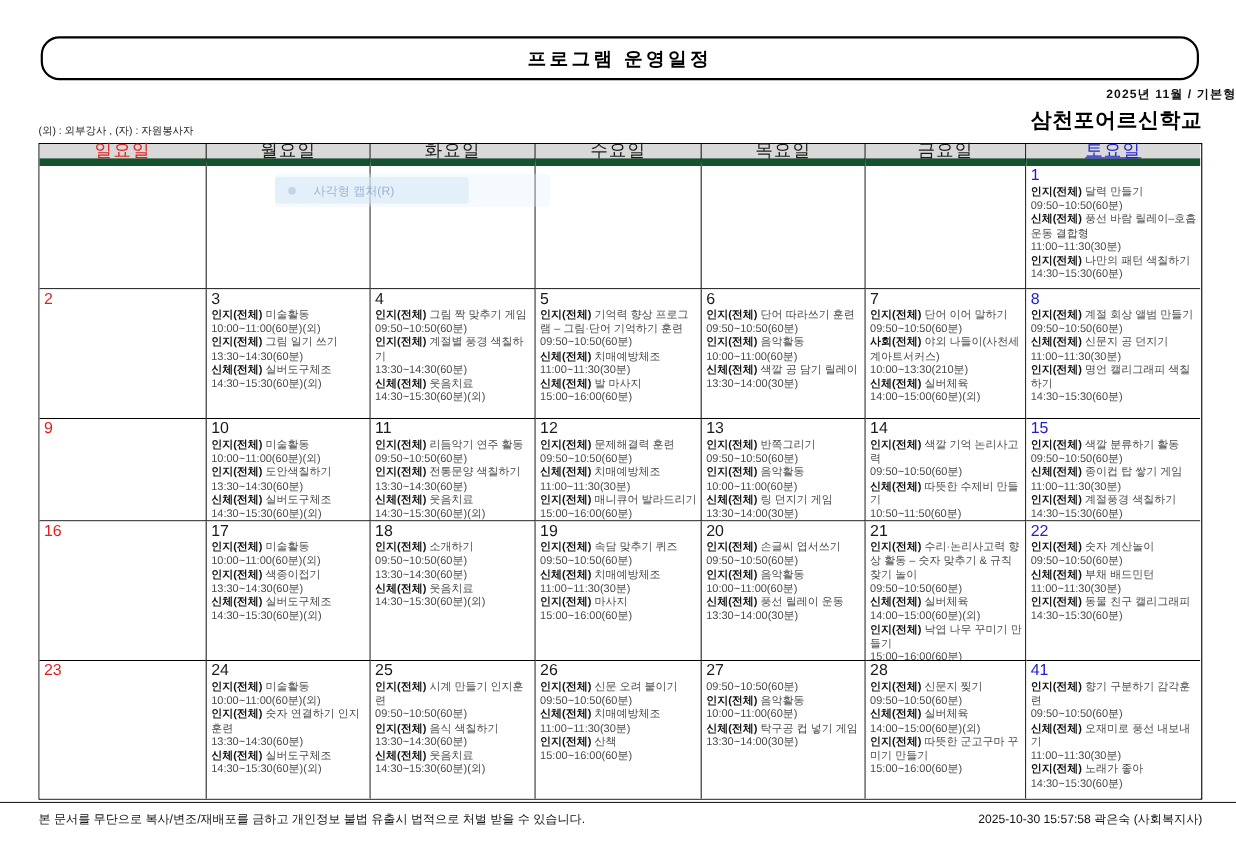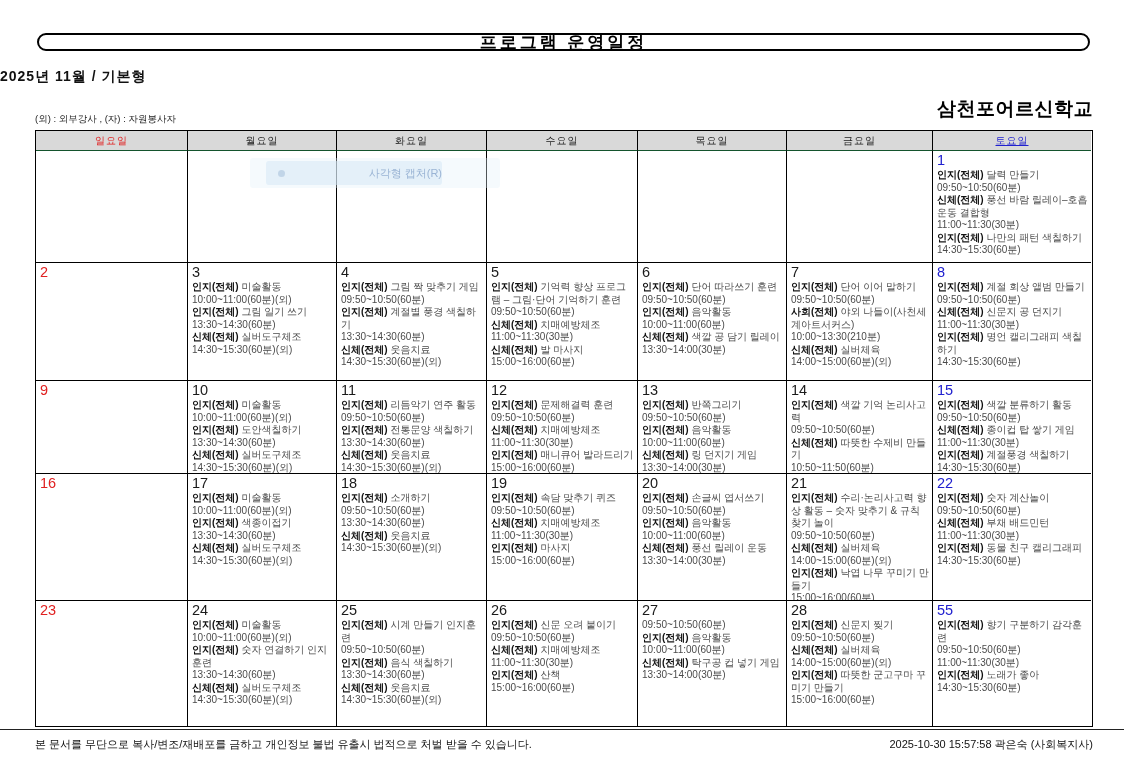--- a/index.html
+++ b/index.html
@@ -3,72 +3,72 @@
 <meta charset="utf-8">
 <style>
   html,body{margin:0;padding:0;}
   body{
     width:1124px;height:777px;position:relative;background:#ffffff;
     font-family:"Liberation Sans","DejaVu Sans",sans-serif;color:#111;
     overflow:hidden;
   }
   
   .title-box{
-    position:absolute;left:37px;top:33px;width:1053px;height:18px;
+    position:absolute;left:37px;top:33px;width:1053px;height:40px;
     border:2px solid #000;border-radius:17px;box-sizing:border-box;
     display:flex;align-items:center;justify-content:center;
   }
   .title-box .title{font-size:17px;font-weight:bold;letter-spacing:3px;color:#000;}
   .subtitle{
-    position:absolute;left:0;top:68px;width:100%;text-align:left;
-    font-size:14px;font-weight:bold;letter-spacing:1px;color:#111;
+    position:absolute;left:0;top:78px;width:100%;text-align:right;
+    font-size:11px;font-weight:bold;letter-spacing:1px;color:#111;
   }
   .org{
     position:absolute;right:31px;top:96px;font-size:19px;font-weight:bold;color:#000;
     letter-spacing:.5px;
   }
   .legend{
     position:absolute;left:35px;top:113px;font-size:9.5px;color:#222;
   }
   
   .calendar{
     position:absolute;left:35px;top:130px;width:1058px;
     display:grid;
     grid-template-columns:152px 149px 150px 151px 149px 146px 158px;
     grid-template-rows:20px 112px 118px 93px 127px 125px;
     border:1.5px solid #000;box-sizing:border-box;background:#fff;
   }
   .hcell{
-    background:#d9d9d9;border-right:1px solid #000;border-bottom:1px solid #14532d;
+    background:#d9d9d9;border-right:1px solid #000;border-bottom:7px solid #14532d;
     display:flex;align-items:center;justify-content:center;
-    font-size:10px;letter-spacing:1px;color:#1a1a1a;box-sizing:border-box;
+    font-size:16px;letter-spacing:1px;color:#1a1a1a;box-sizing:border-box;
   }
   .hcell.wd-sunday{color:#e02020;}
   .hcell.wd-saturday{color:#2020cf;text-decoration:underline;}
   .calendar > :nth-child(7n){border-right:none;}
   .calendar > :nth-child(n+36){border-bottom:none;}
   .cell{
     border-right:1px solid #000;border-bottom:1px solid #000;
     box-sizing:border-box;padding:1px 3px 0 4px;overflow:hidden;background:#fff;
   }
   .date{font-size:14.5px;line-height:17px;color:#1a1a1a;}
   .date.sun{color:#e02020;}
   .date.sat{color:#2020cf;}
   .ev-head,.ev-time{font-size:10px;line-height:12.5px;color:#4a4a4a;}
   .ev-head b{color:#111;}
   
   .capture-halo{
     position:absolute;left:250px;top:158px;width:250px;height:30px;
     background:rgba(226,240,250,0.35);border-radius:3px;pointer-events:none;
   }
   .capture-tooltip{
-    position:absolute;left:266px;top:161px;width:176px;height:24px;
+    position:absolute;left:250px;top:161px;width:176px;height:24px;
     background:rgba(214,232,246,0.55);border-radius:3px;
     display:flex;align-items:center;font-size:11px;
-    color:rgba(130,160,200,0.75);pointer-events:none;justify-content:space-between;
+    color:rgba(130,160,200,0.75);pointer-events:none;
   }
   .capture-tooltip .dot{
     width:7px;height:7px;border-radius:50%;
     background:rgba(170,195,220,0.6);margin:0 16px 0 12px;flex:0 0 auto;
   }
   
   .footer-rule{
     position:absolute;left:0;right:0;top:729px;border-top:1.5px solid #222;
   }
   .footer-notice{
@@ -468,26 +468,27 @@
       <div class="ev">
         <div class="ev-head"><b>신체(전체)</b> <span class="ev-title">실버체육</span></div>
         <div class="ev-time">14:00~15:00(60분)(외)</div>
       </div>
       <div class="ev">
         <div class="ev-head"><b>인지(전체)</b> <span class="ev-title">따뜻한 군고구마 꾸미기 만들기</span></div>
         <div class="ev-time">15:00~16:00(60분)</div>
       </div>
     </div>
     <div class="cell">
-      <div class="date sat">55</div>
+      <div class="date sat">41</div>
       <div class="ev">
         <div class="ev-head"><b>인지(전체)</b> <span class="ev-title">향기 구분하기 감각훈련</span></div>
         <div class="ev-time">09:50~10:50(60분)</div>
       </div>
       <div class="ev">
+        <div class="ev-head"><b>신체(전체)</b> <span class="ev-title">오재미로 풍선 내보내기</span></div>
         <div class="ev-time">11:00~11:30(30분)</div>
       </div>
       <div class="ev">
         <div class="ev-head"><b>인지(전체)</b> <span class="ev-title">노래가 좋아</span></div>
         <div class="ev-time">14:30~15:30(60분)</div>
       </div>
     </div>
   </div>
 
 <div class="capture-halo"></div>

